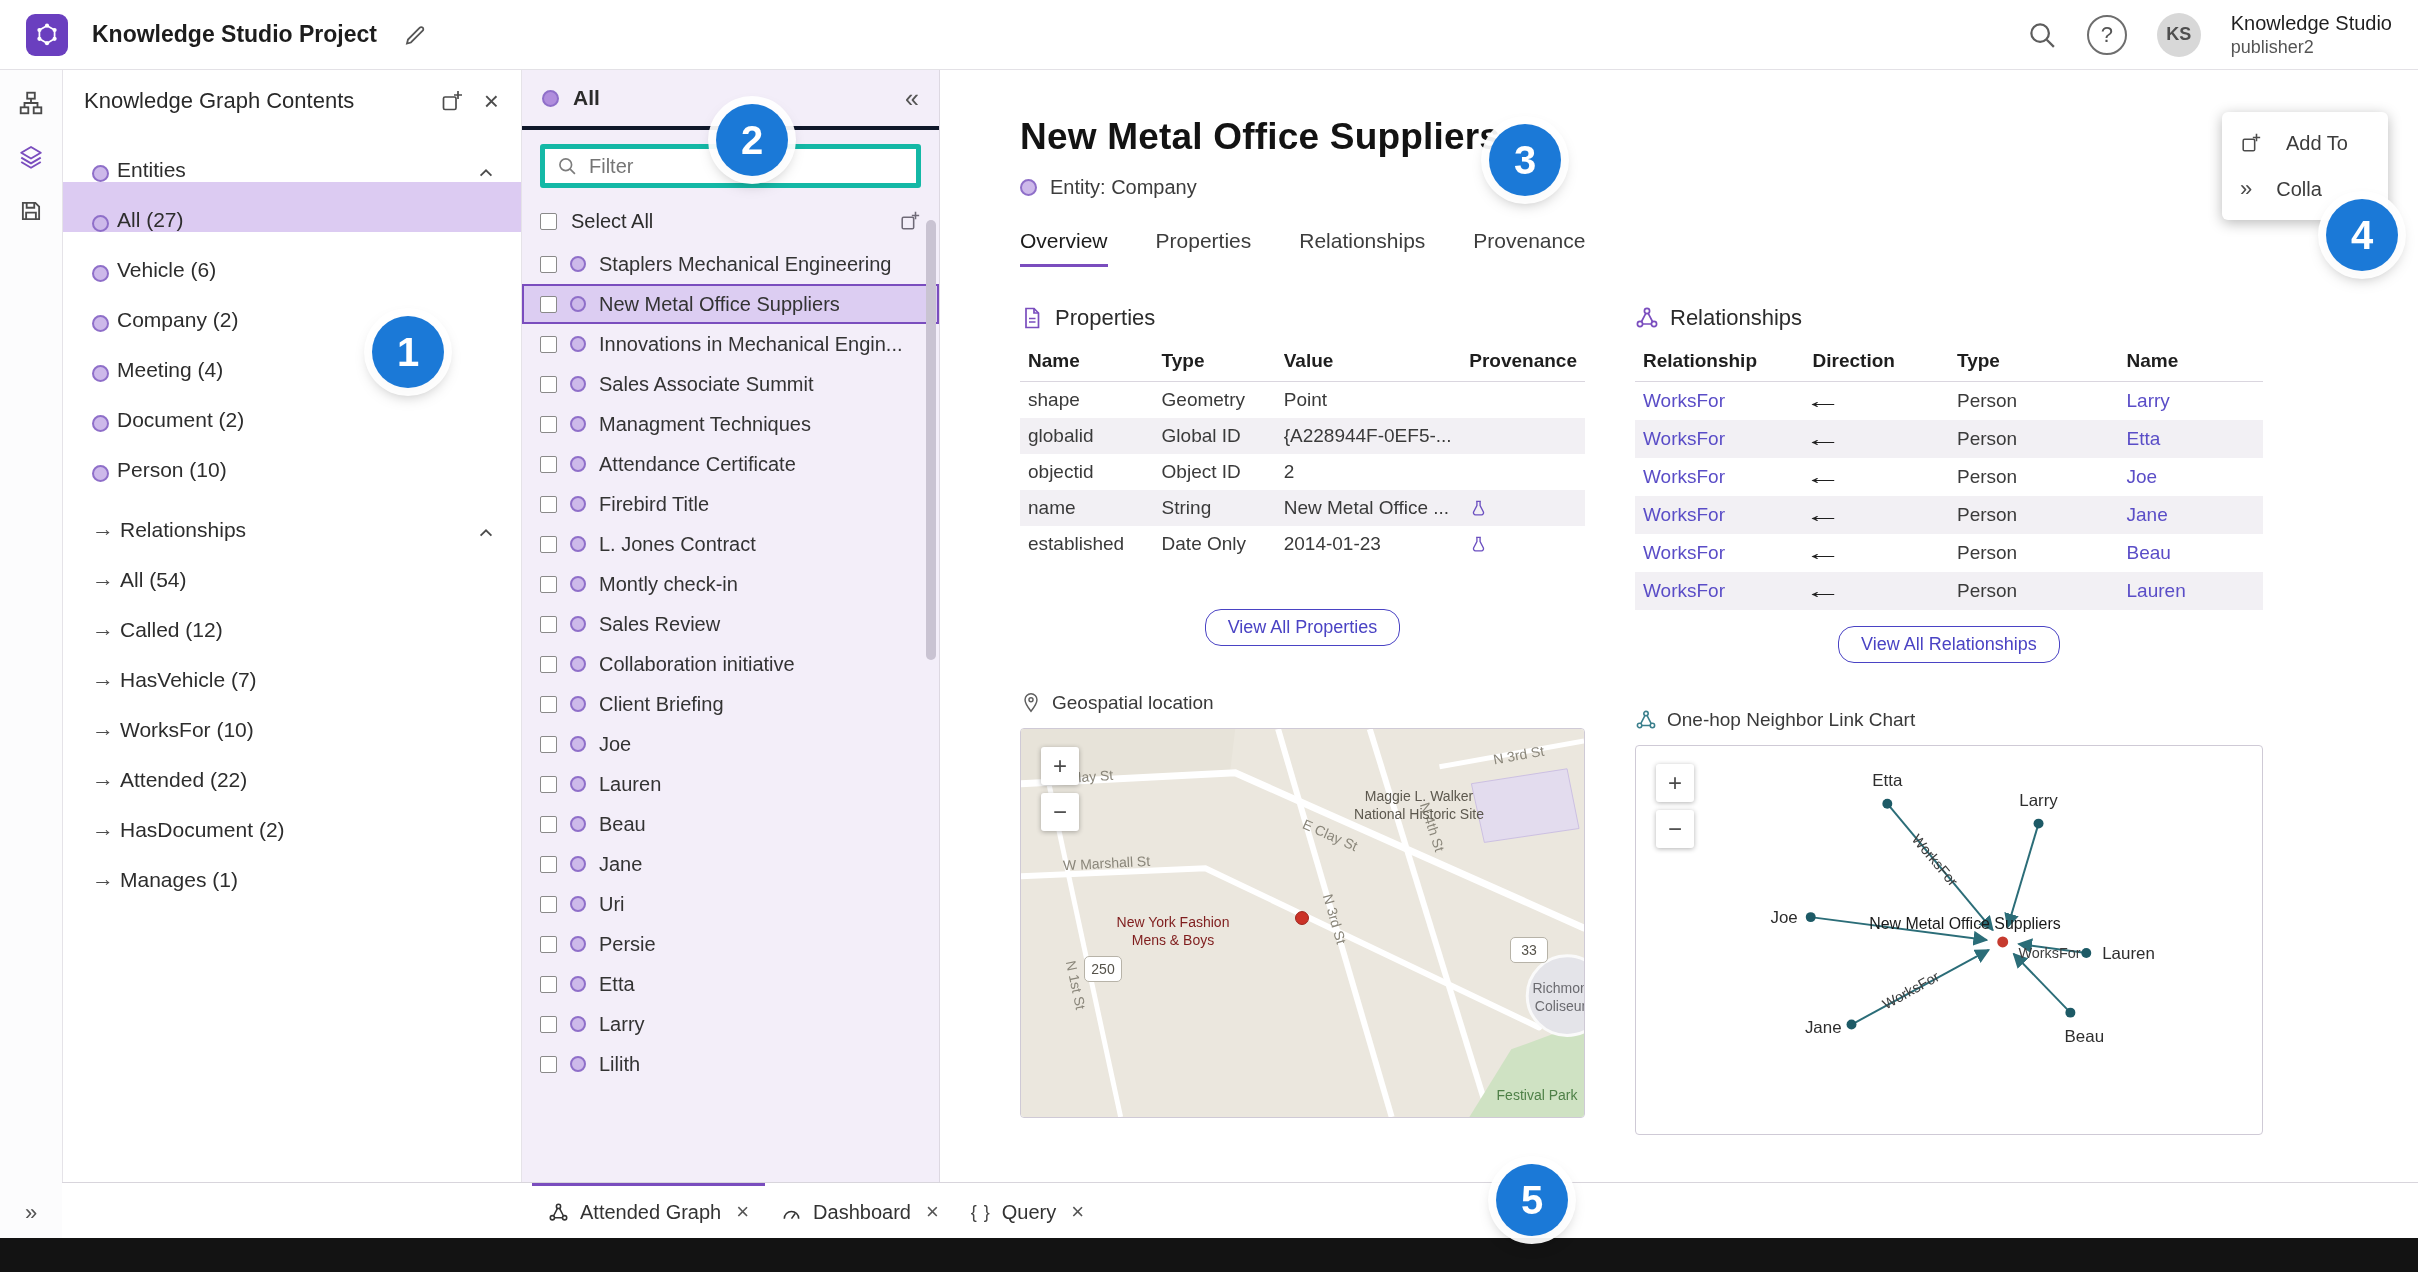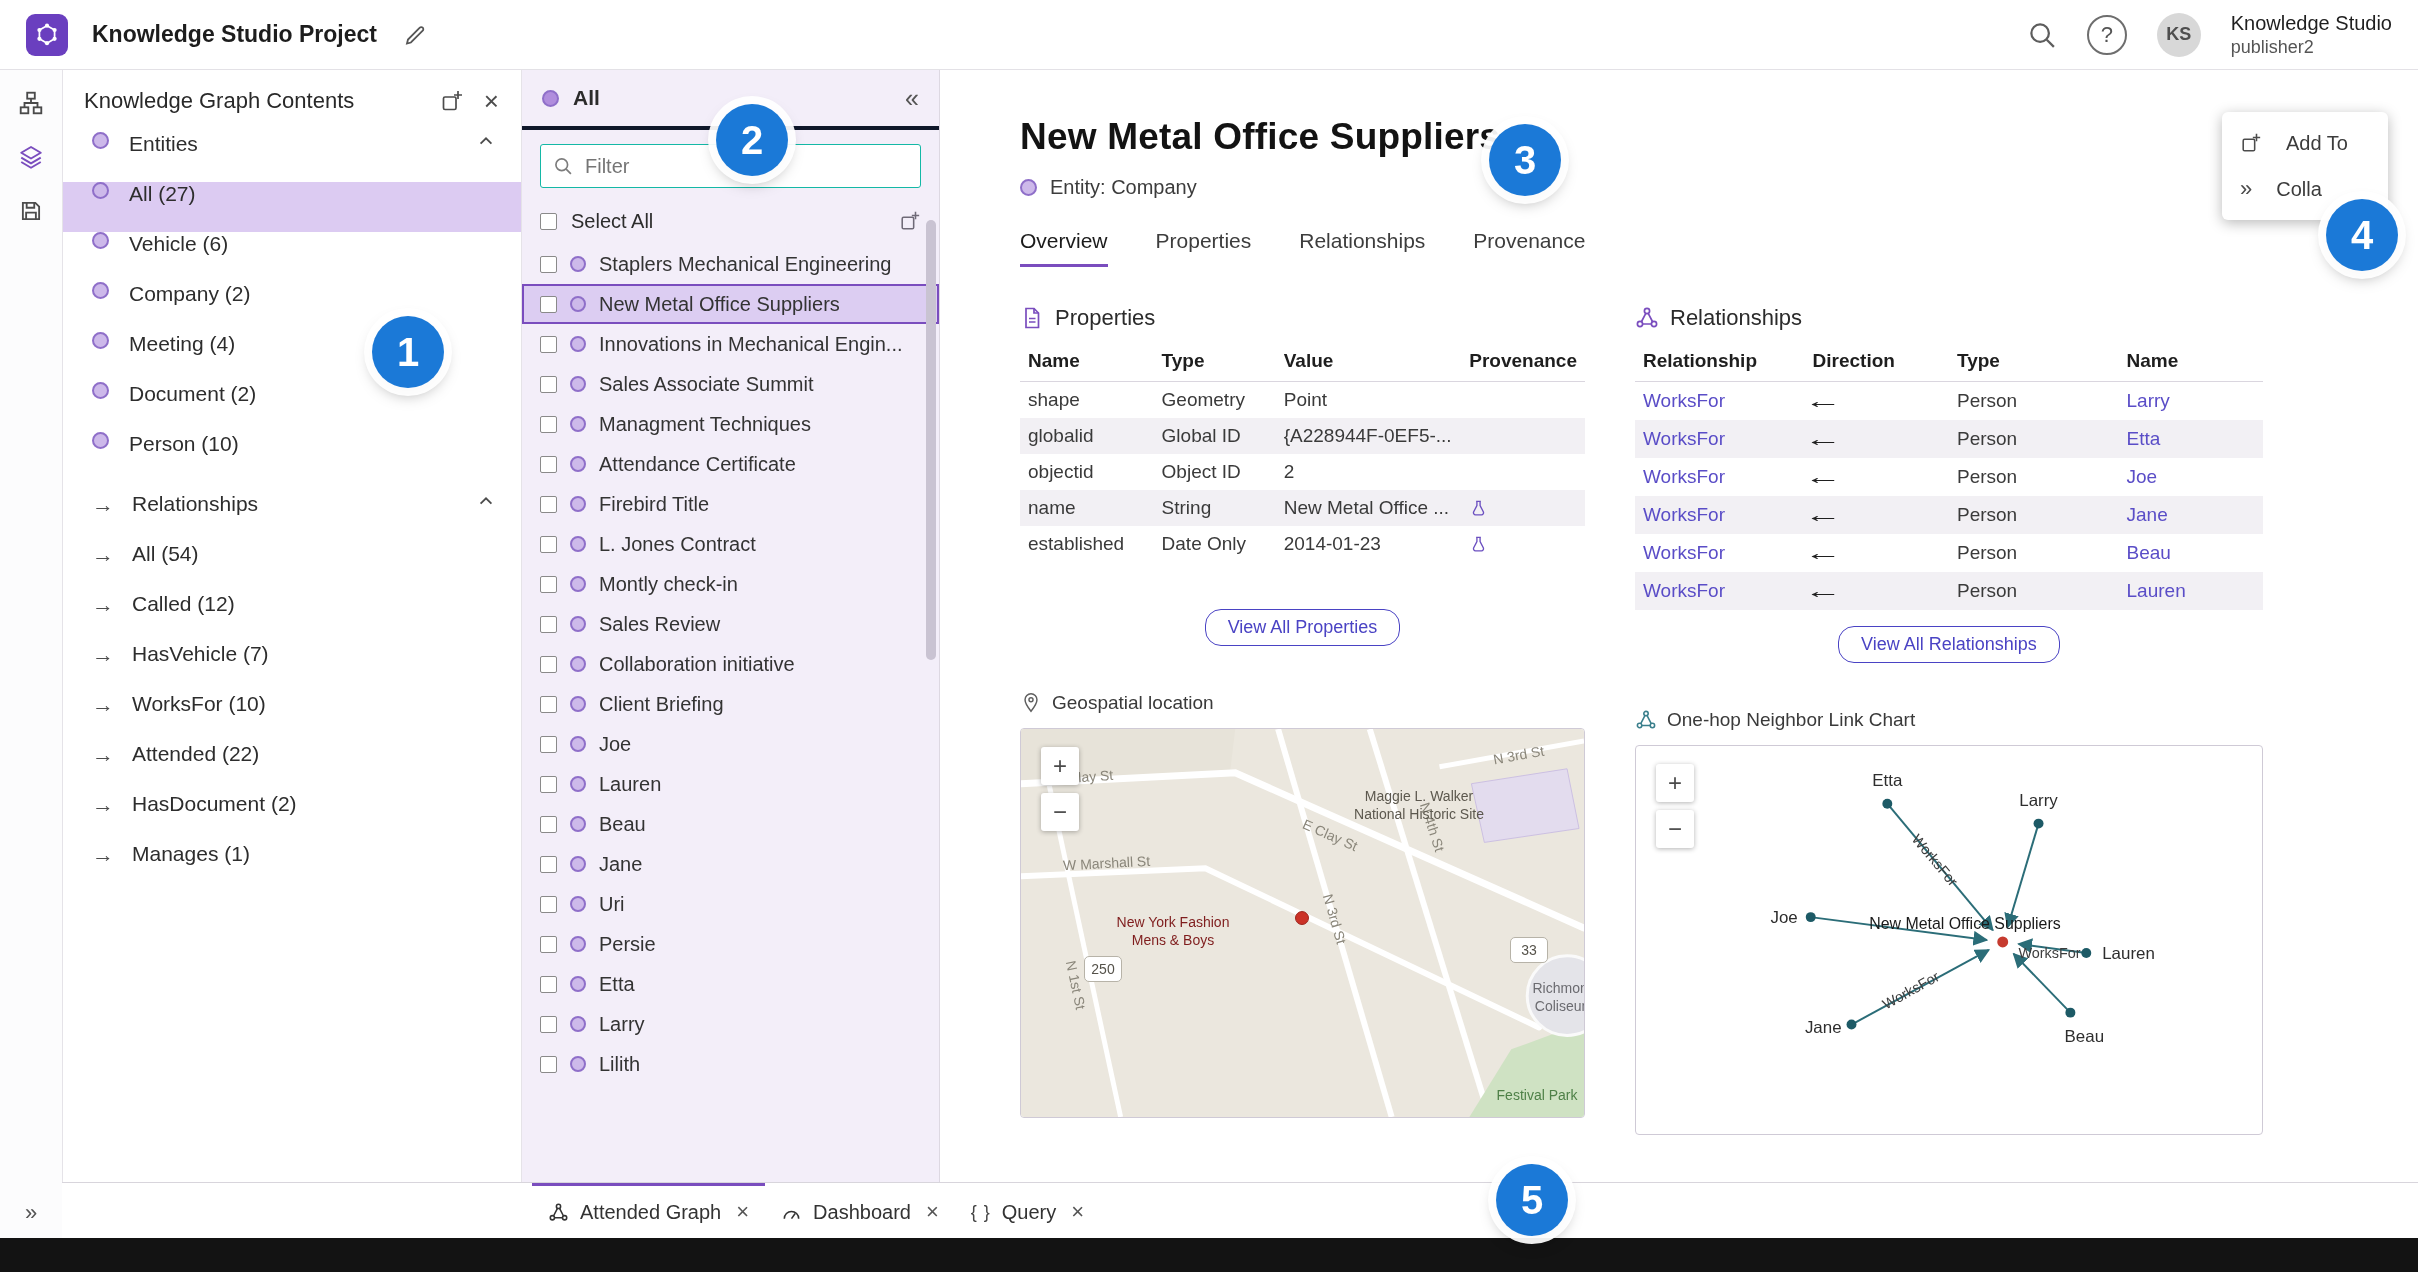--- a/index.html
+++ b/index.html
@@ -29,37 +29,37 @@
         border-right:1px solid #e5e3e8;z-index:6}
   .rail-icons{display:flex;flex-direction:column;align-items:center;padding-top:20px;gap:28px}
   .rail-expand{position:absolute;bottom:12px;width:100%;text-align:center;font-size:22px;color:#555}
 
   
   .panel1{position:absolute;left:62px;top:70px;width:460px;bottom:90px;background:#fff;
           border-right:1px solid #e5e3e8;box-sizing:border-box;overflow:hidden}
   .p1-header{height:62px;display:flex;align-items:center;padding:0 22px;gap:20px}
   .p1-title{font-size:22px;color:#292929;flex:1}
   .xglyph{font-size:26px;color:#4c4c4c;line-height:1}
-  .tree-head,.tree-row{display:flex;align-items:flex-start;height:50px;padding:0 26px 0 30px;gap:20px;
+  .tree-head,.tree-row{display:flex;align-items:flex-end;height:50px;padding:0 26px 0 30px;gap:8px;
                        font-size:21px;color:#2d2d2d}
   .tree-head .chev{margin-left:auto;display:flex}
   .dot{width:17px;height:17px;border-radius:50%;background:#cdb9ea;border:2px solid #8f6fc9;
        box-sizing:border-box;flex:none}
   .tree-row.selected{background:#dccbf2}
   .rel-arrow{font-size:22px;color:#4c4c4c;width:20px;text-align:center;flex:none}
   .sect-gap{height:10px}
 
   
   .panel2{position:absolute;left:522px;top:70px;width:418px;bottom:90px;background:#f3eef9;
           border-right:1px solid #ddd8e2;box-sizing:border-box;overflow:hidden}
   .p2-header{height:56px;display:flex;align-items:center;padding:0 20px;gap:14px;
              border-bottom:4px solid #0f172a}
   .p2-title{font-size:21px;font-weight:700;color:#2b2b2b;flex:1}
   .collapse-glyph{font-size:25px;color:#555}
-  .filter-wrap{margin:14px 18px 10px;height:44px;background:#fff;border:1px solid #14b8a6;
+  .filter-wrap{margin:14px 18px 10px;height:44px;background:#fff;border:5px solid #14b8a6;
                border-radius:3px;display:flex;align-items:center;padding:0 12px;gap:10px;box-sizing:border-box}
   .filter-input{border:none;outline:none;flex:1;font-size:20px;color:#333;background:transparent;
                 font-family:inherit}
   .selectall-row{display:flex;align-items:center;height:46px;padding:0 18px;gap:14px;font-size:20px;
                  color:#2d2d2d}
   .selectall-row .spacer{flex:1}
   .list-row{display:flex;align-items:center;height:40px;padding:0 18px;gap:13px;font-size:20px;color:#333}
   .list-row .dot{width:16px;height:16px}
   .list-row.selected{background:#dccdf2;box-shadow:inset 0 0 0 2px #7a4dbe}
   .cbx{appearance:none;-webkit-appearance:none;width:17px;height:17px;border:1.6px solid #8a8a8a;

